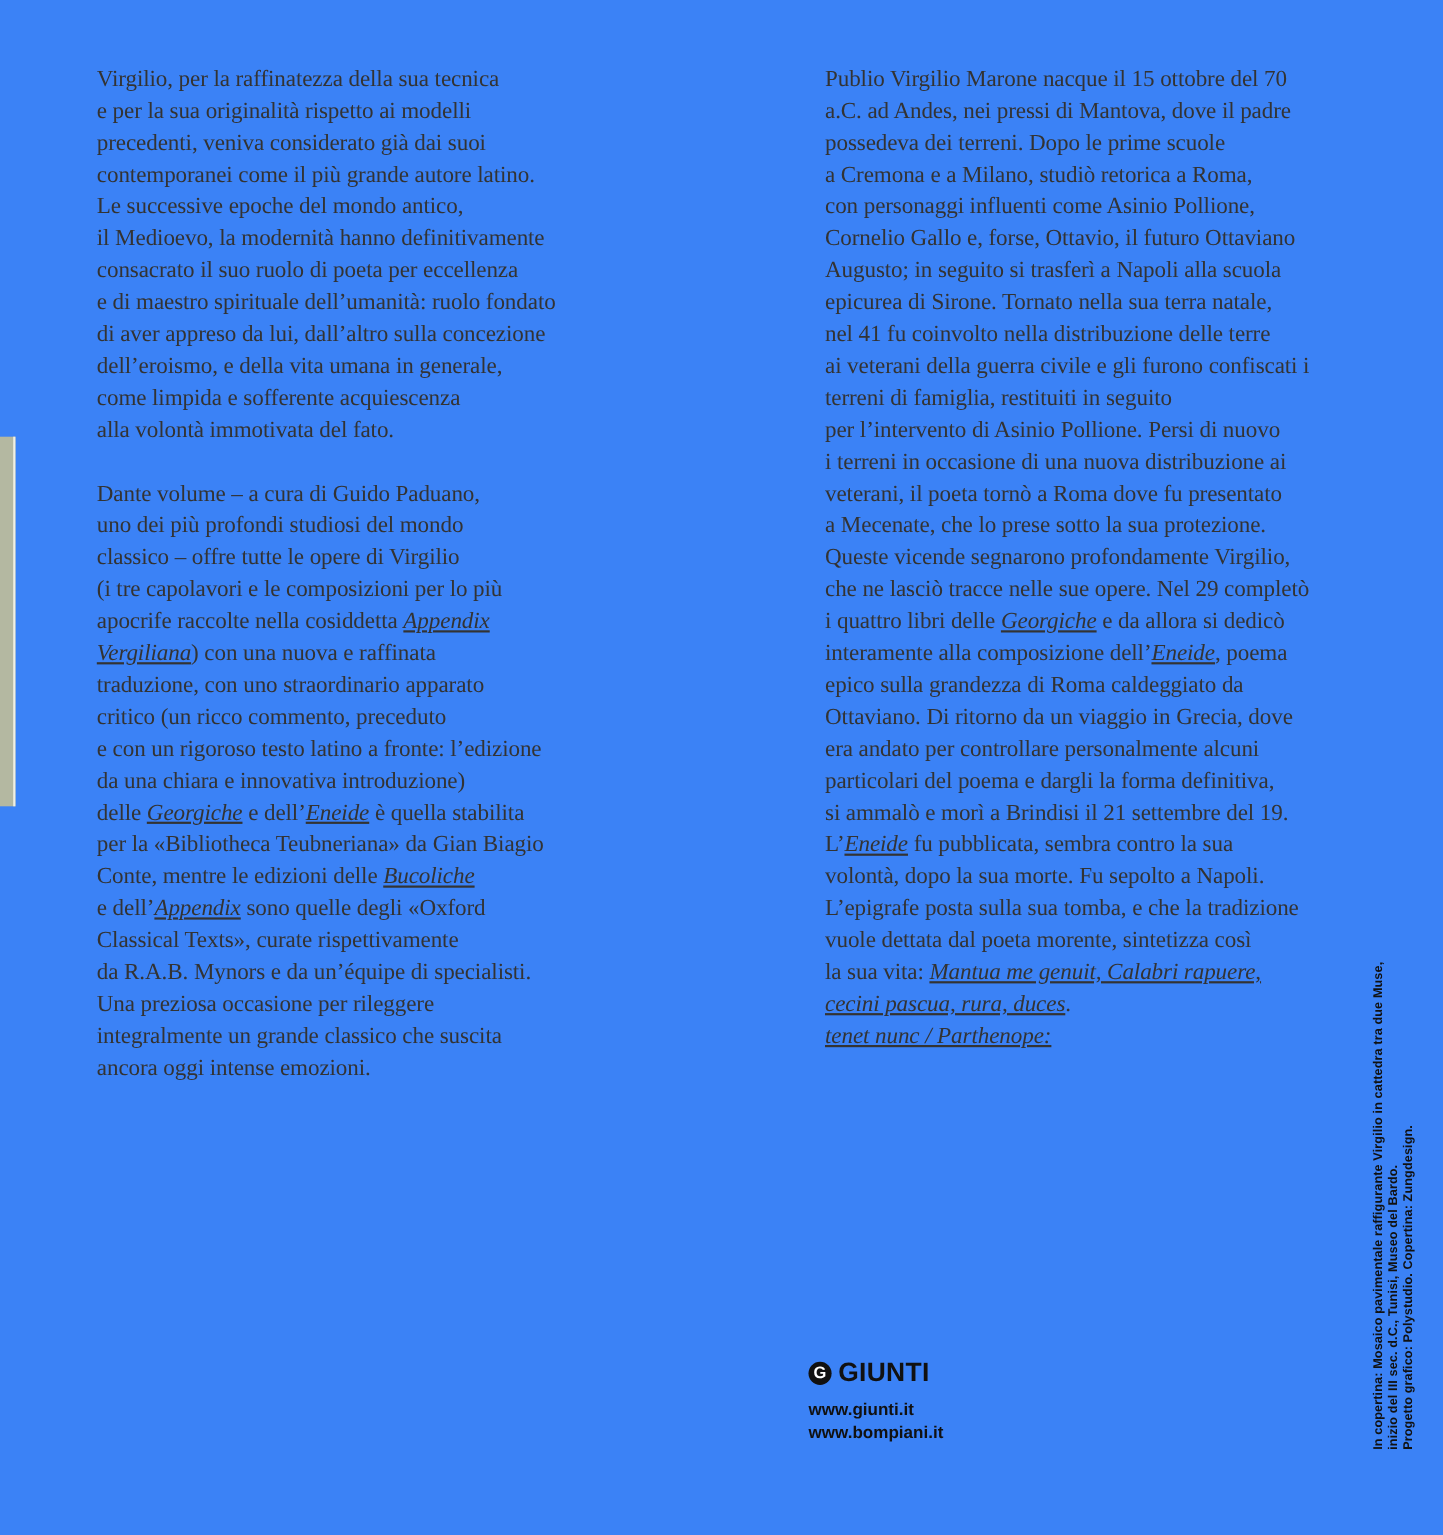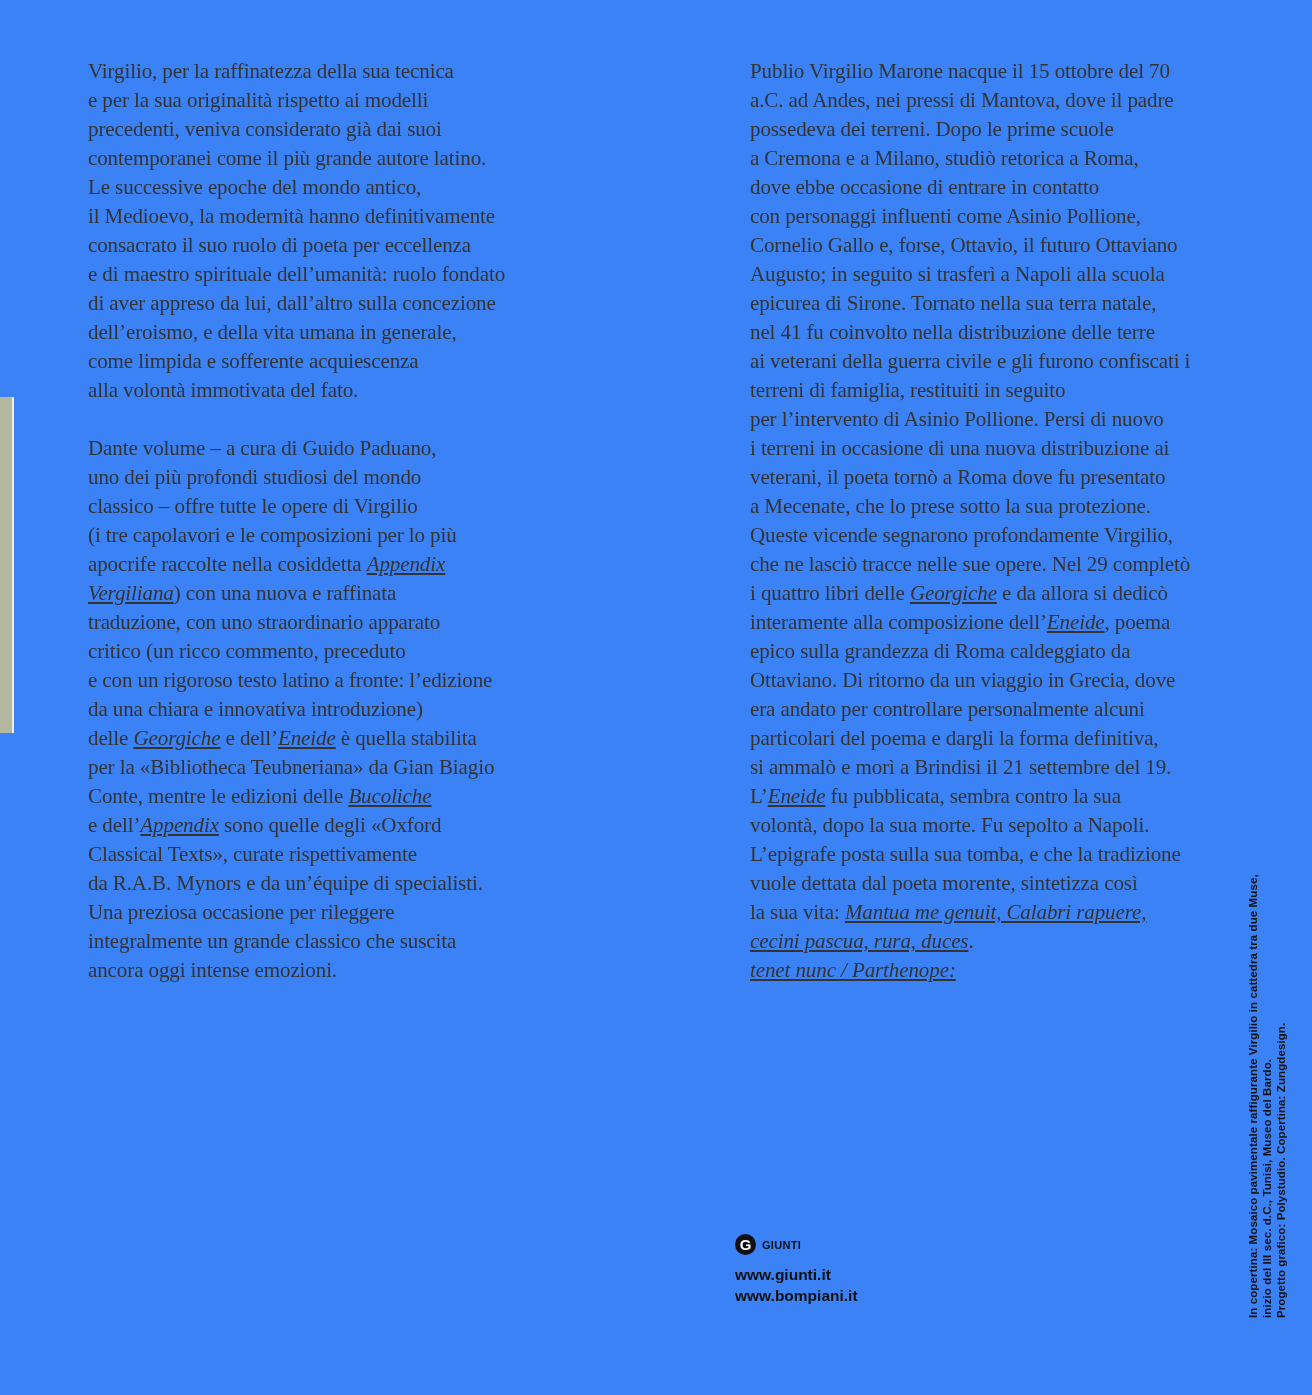--- a/index.html
+++ b/index.html
@@ -64,21 +64,21 @@
     background: #111111;
     color: #ffffff;
     display: flex;
     align-items: center;
     justify-content: center;
     font-weight: bold;
     font-size: 15px;
     line-height: 1;
     font-family: "Liberation Sans", sans-serif;
   }
-  .logo-name { font-weight: bold; font-size: 11px; letter-spacing: 0.3px; }
+  .logo-name { font-weight: bold; font-size: 24px; letter-spacing: 0.3px; }
   .websites { margin-top: 9px; font-weight: bold; font-size: 15.5px; line-height: 21px; }
 </style>
 </head>
 <body>
 
 <div class="page">
 
   <div class="spine-bar" style="background: rgb(180, 184, 161);"></div>
 
   <div class="col col-left">
@@ -118,21 +118,20 @@
         <span class="line"><span>ancora oggi intense emozioni.</span></span>
       </p>
     </div>
 
   <div class="col col-right">
       <p class="para">
         <span class="line"><span>Publio Virgilio Marone nacque il 15 ottobre del 70</span></span>
         <span class="line"><span>a.C. ad Andes, nei pressi di Mantova, dove il padre</span></span>
         <span class="line"><span>possedeva dei terreni. Dopo le prime scuole</span></span>
         <span class="line"><span>a Cremona e a Milano, studiò retorica a Roma,</span></span>
-        <span class="line"><span>dove ebbe occasione di entrare in contatto</span></span>
         <span class="line"><span>con personaggi influenti come Asinio Pollione,</span></span>
         <span class="line"><span>Cornelio Gallo e, forse, Ottavio, il futuro Ottaviano</span></span>
         <span class="line"><span>Augusto; in seguito si trasferì a Napoli alla scuola</span></span>
         <span class="line"><span>epicurea di Sirone. Tornato nella sua terra natale,</span></span>
         <span class="line"><span>nel 41 fu coinvolto nella distribuzione delle terre</span></span>
         <span class="line"><span>ai veterani della guerra civile e gli furono confiscati i</span></span>
         <span class="line"><span>terreni di famiglia, restituiti in seguito</span></span>
         <span class="line"><span>per l’intervento di Asinio Pollione. Persi di nuovo</span></span>
         <span class="line"><span>i terreni in occasione di una nuova distribuzione ai</span></span>
         <span class="line"><span>veterani, il poeta tornò a Roma dove fu presentato</span></span>

